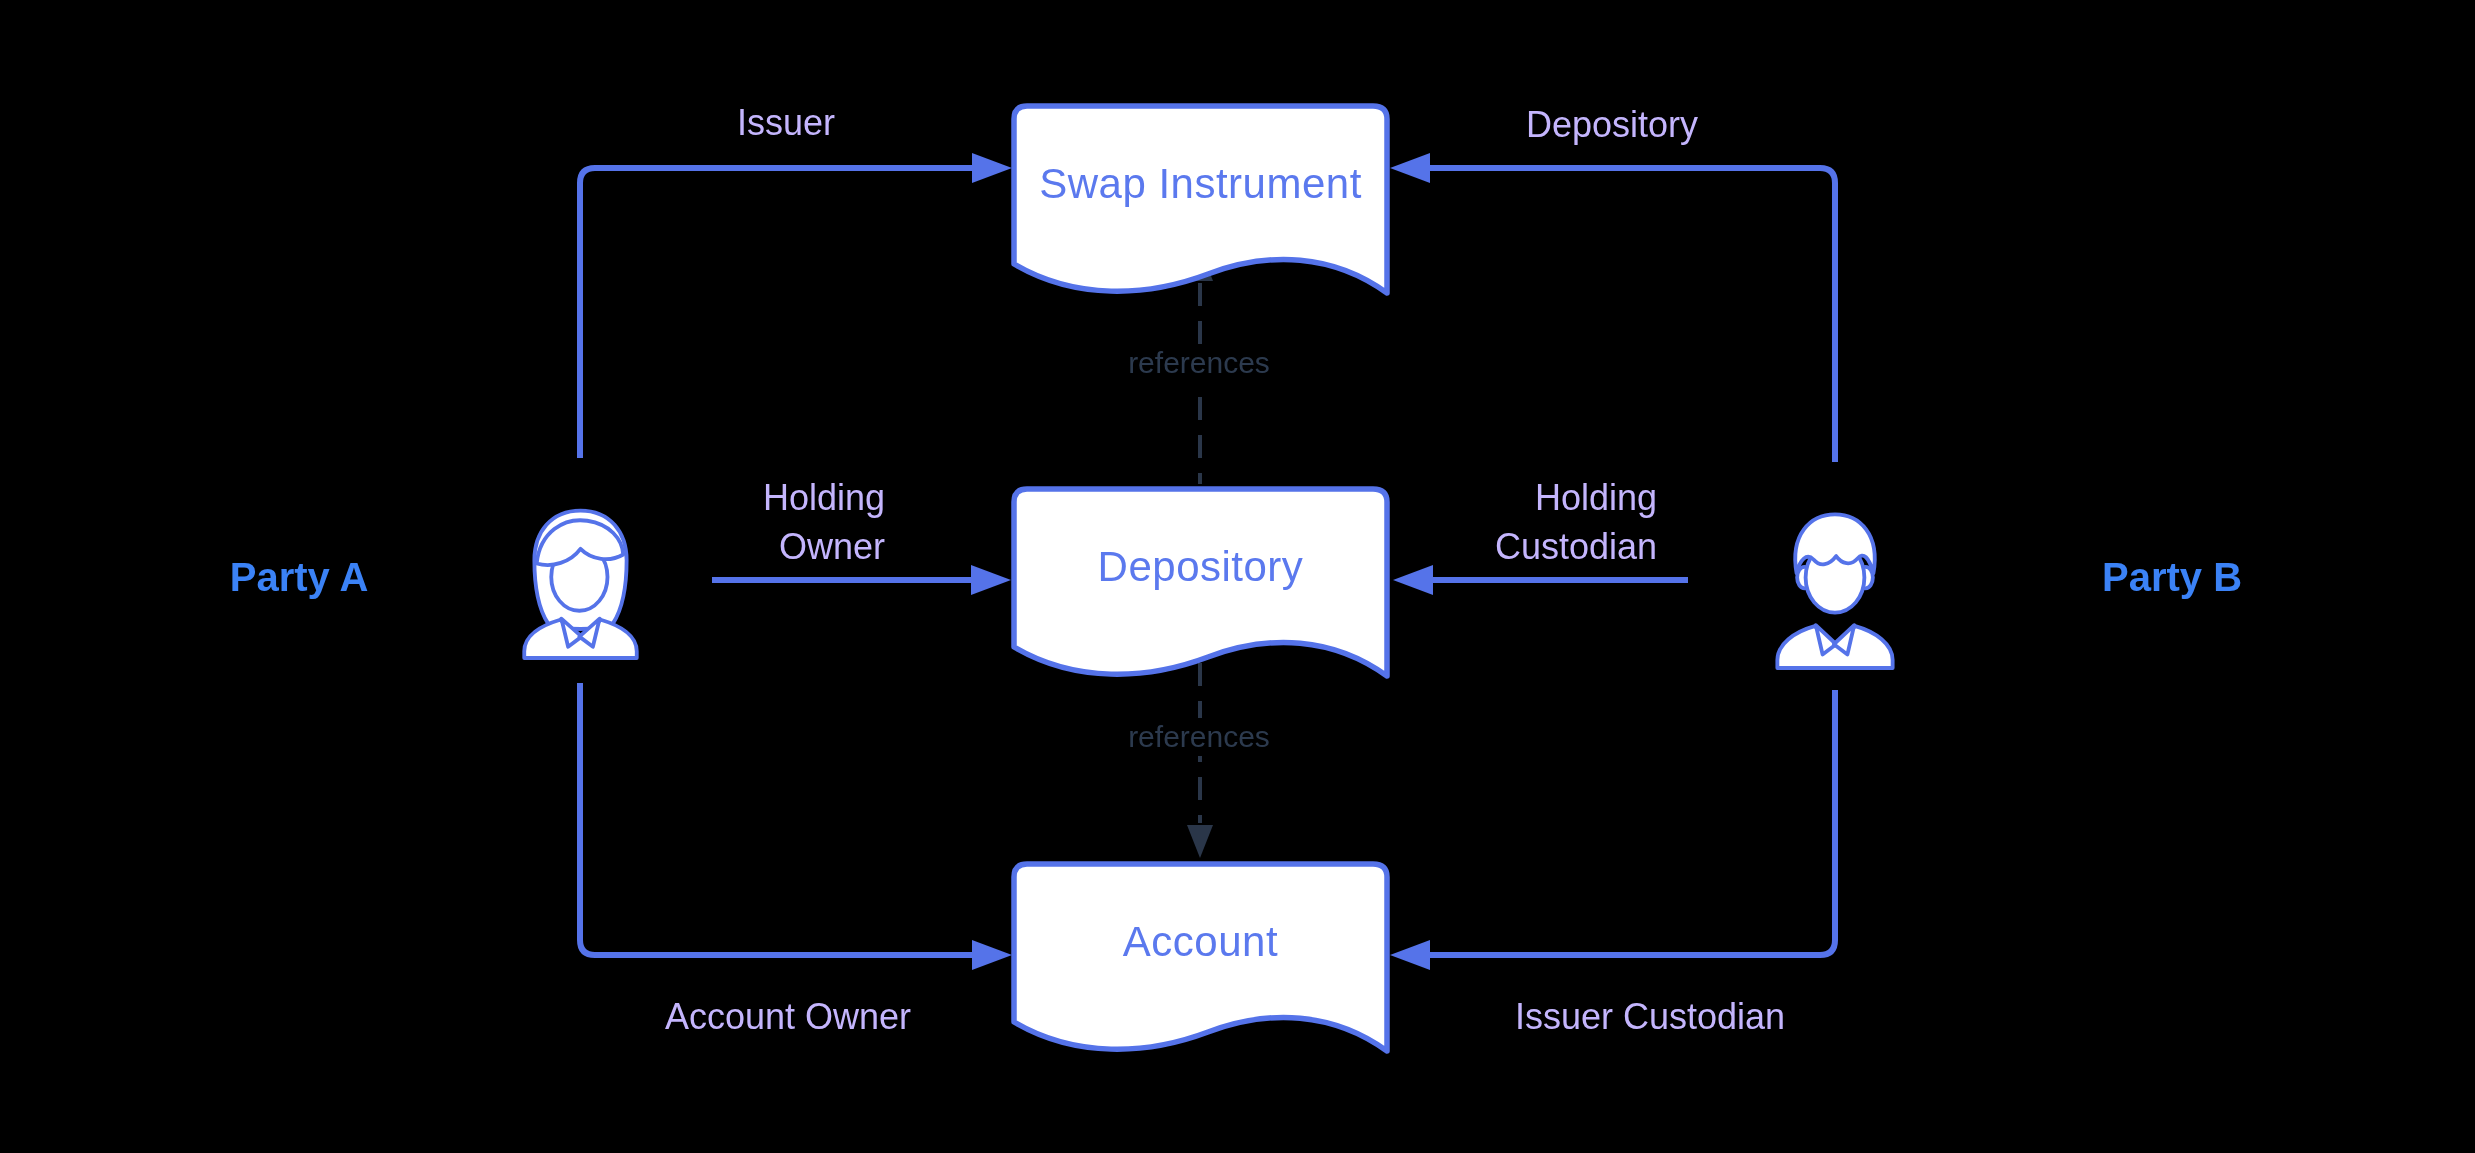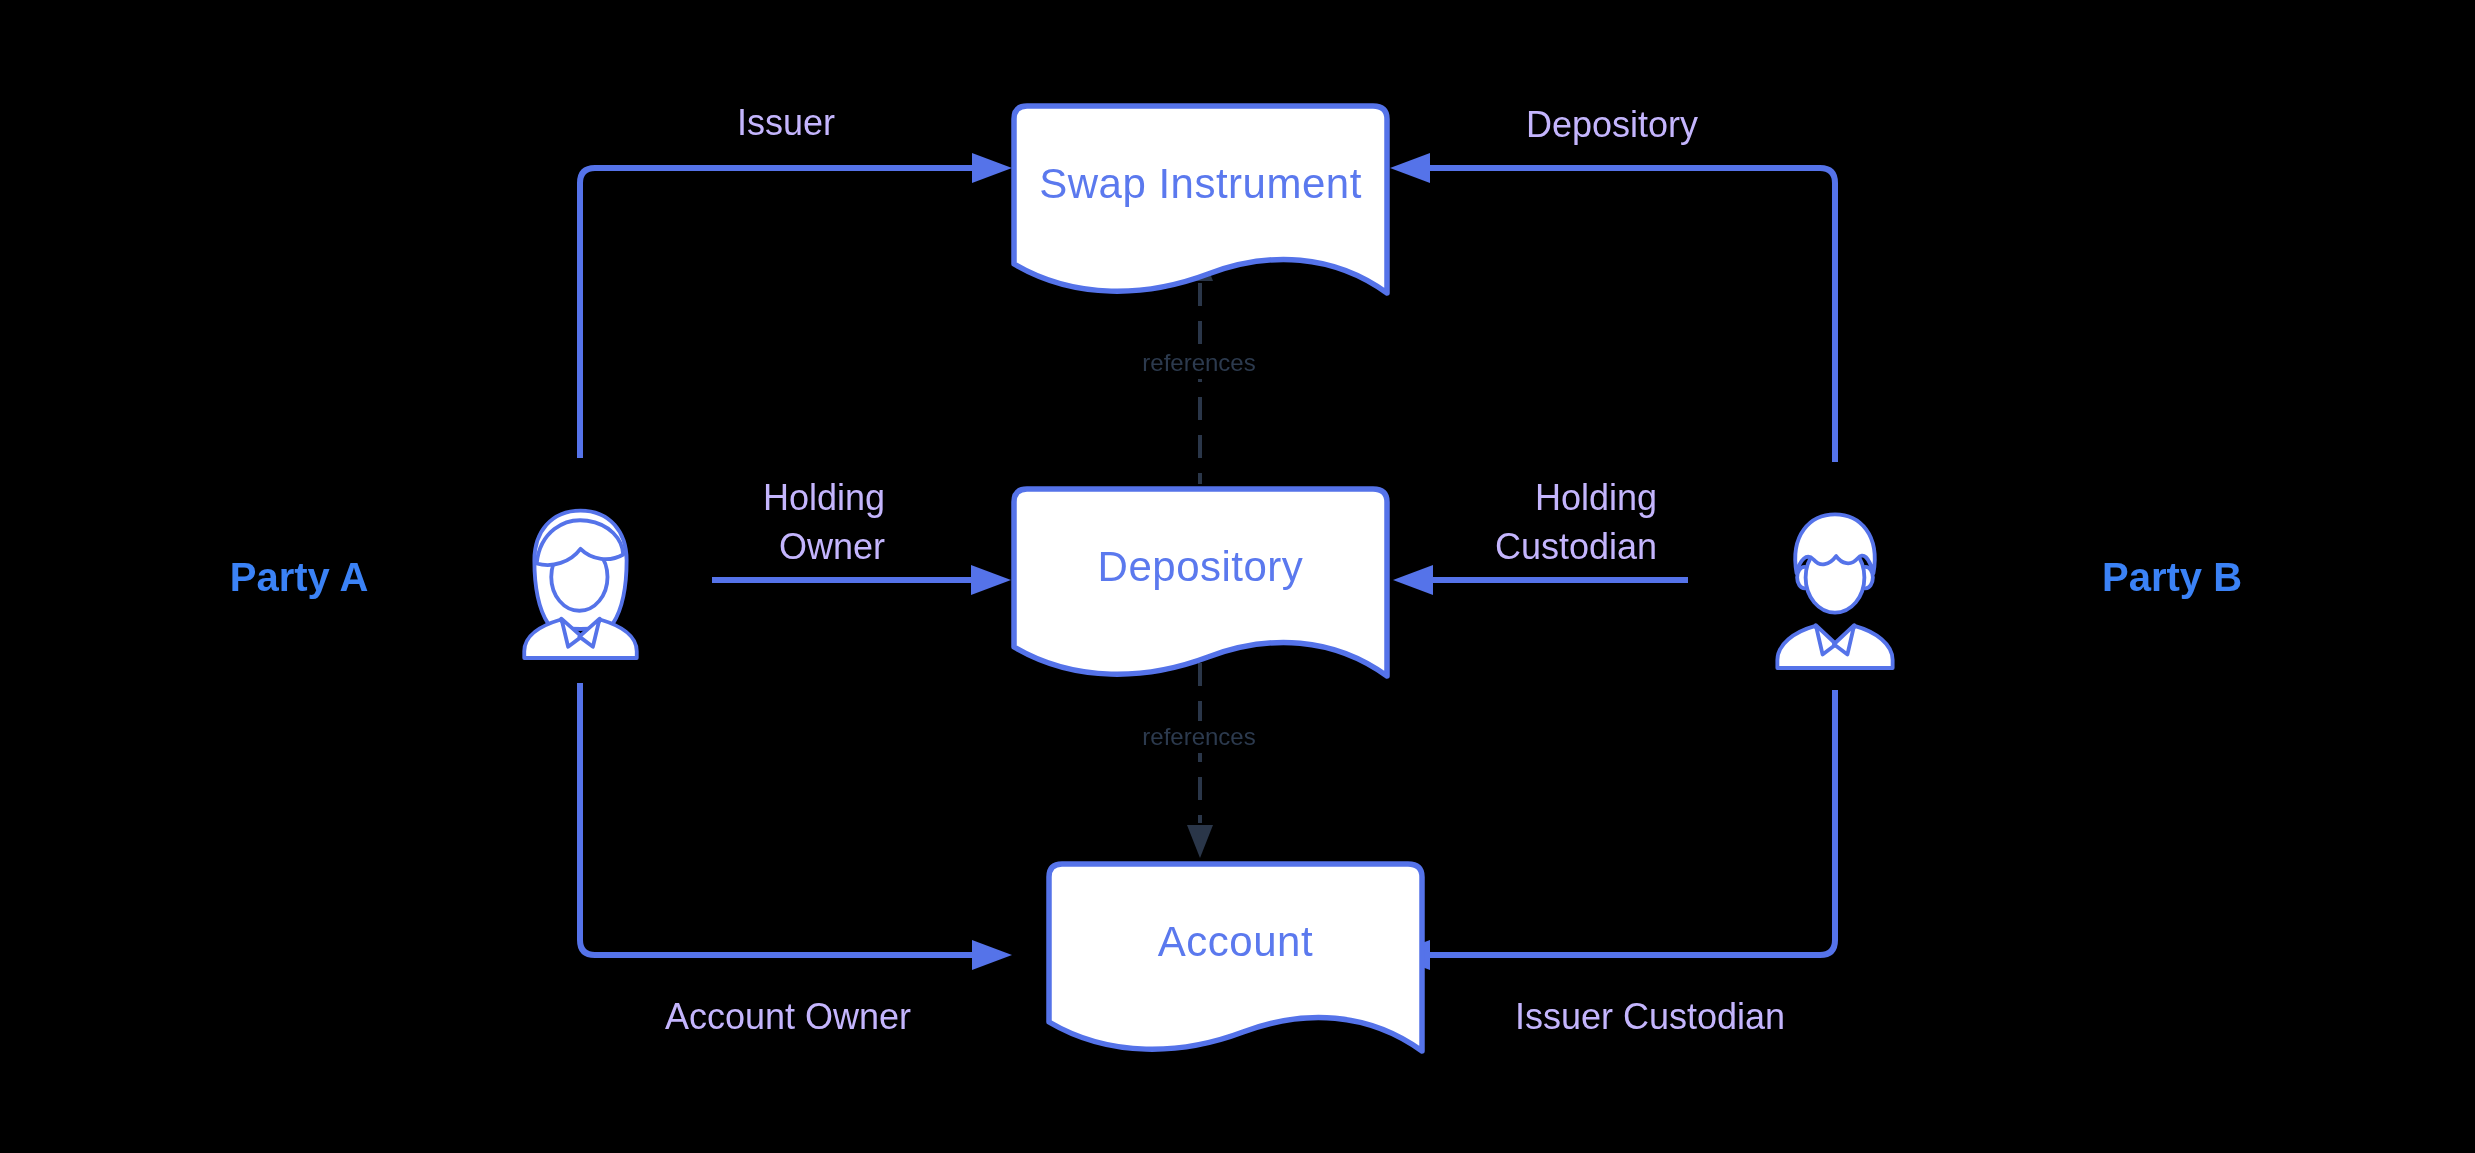--- a/index.html
+++ b/index.html
@@ -47,21 +47,21 @@
     transform: translate(-50%, -50%);
     color: #3b82f6;
     font-size: 40px;
     font-weight: bold;
     white-space: nowrap;
   }
   .ref-label {
     position: absolute;
     transform: translate(-50%, -50%);
     color: #2C3A4E;
-    font-size: 24px;
+    font-size: 30px;
     background: #000000;
     padding: 2px 10px;
     white-space: nowrap;
   }
   .person-icon { position: absolute; overflow: visible; }
 </style>
 </head>
 <body>
 
 <div id="canvas">
@@ -100,21 +100,21 @@
     <div class="doc-title">Swap Instrument</div>
   </div>
 
   <div class="doc-node" style="left:1011px; top:486px;">
     <svg width="379" height="196" viewBox="0 0 379 196">
       <path fill="#FFFFFF" stroke="#5573E9" stroke-width="5.5" stroke-linejoin="round" d="M 16,3 L 362,3 Q 376,3 376,16 L 376,190 C 322,151 258,148 197,171 C 136,194 64,197 3,161 L 3,16 Q 3,3 16,3 Z"></path>
     </svg>
     <div class="doc-title">Depository</div>
   </div>
 
-  <div class="doc-node" style="left:1046px; top:861px;">
+  <div class="doc-node" style="left:1011px; top:861px;">
     <svg width="379" height="196" viewBox="0 0 379 196">
       <path fill="#FFFFFF" stroke="#5573E9" stroke-width="5.5" stroke-linejoin="round" d="M 16,3 L 362,3 Q 376,3 376,16 L 376,190 C 322,151 258,148 197,171 C 136,194 64,197 3,161 L 3,16 Q 3,3 16,3 Z"></path>
     </svg>
     <div class="doc-title">Account</div>
   </div>
 
   <svg class="person-icon" style="left:513px; top:505px;" width="135" height="153" viewBox="0 0 120 136" fill="#FFFFFF" stroke="#5573E9" stroke-width="3.4" stroke-linejoin="round" stroke-linecap="round">
     <path d="M 60,5 C 34,5 19,24 19,49 C 19,76 24,94 31,105 C 45,112 75,112 89,105 C 96,94 101,76 101,49 C 101,24 86,5 60,5 Z"></path>
     <ellipse cx="59" cy="64" rx="25" ry="30"></ellipse>
     <path d="M 21,52 C 24,24 45,11 66,14 C 86,17 97,30 98,44 C 86,51 70,49 60,39 C 51,51 35,56 21,52 Z"></path>

